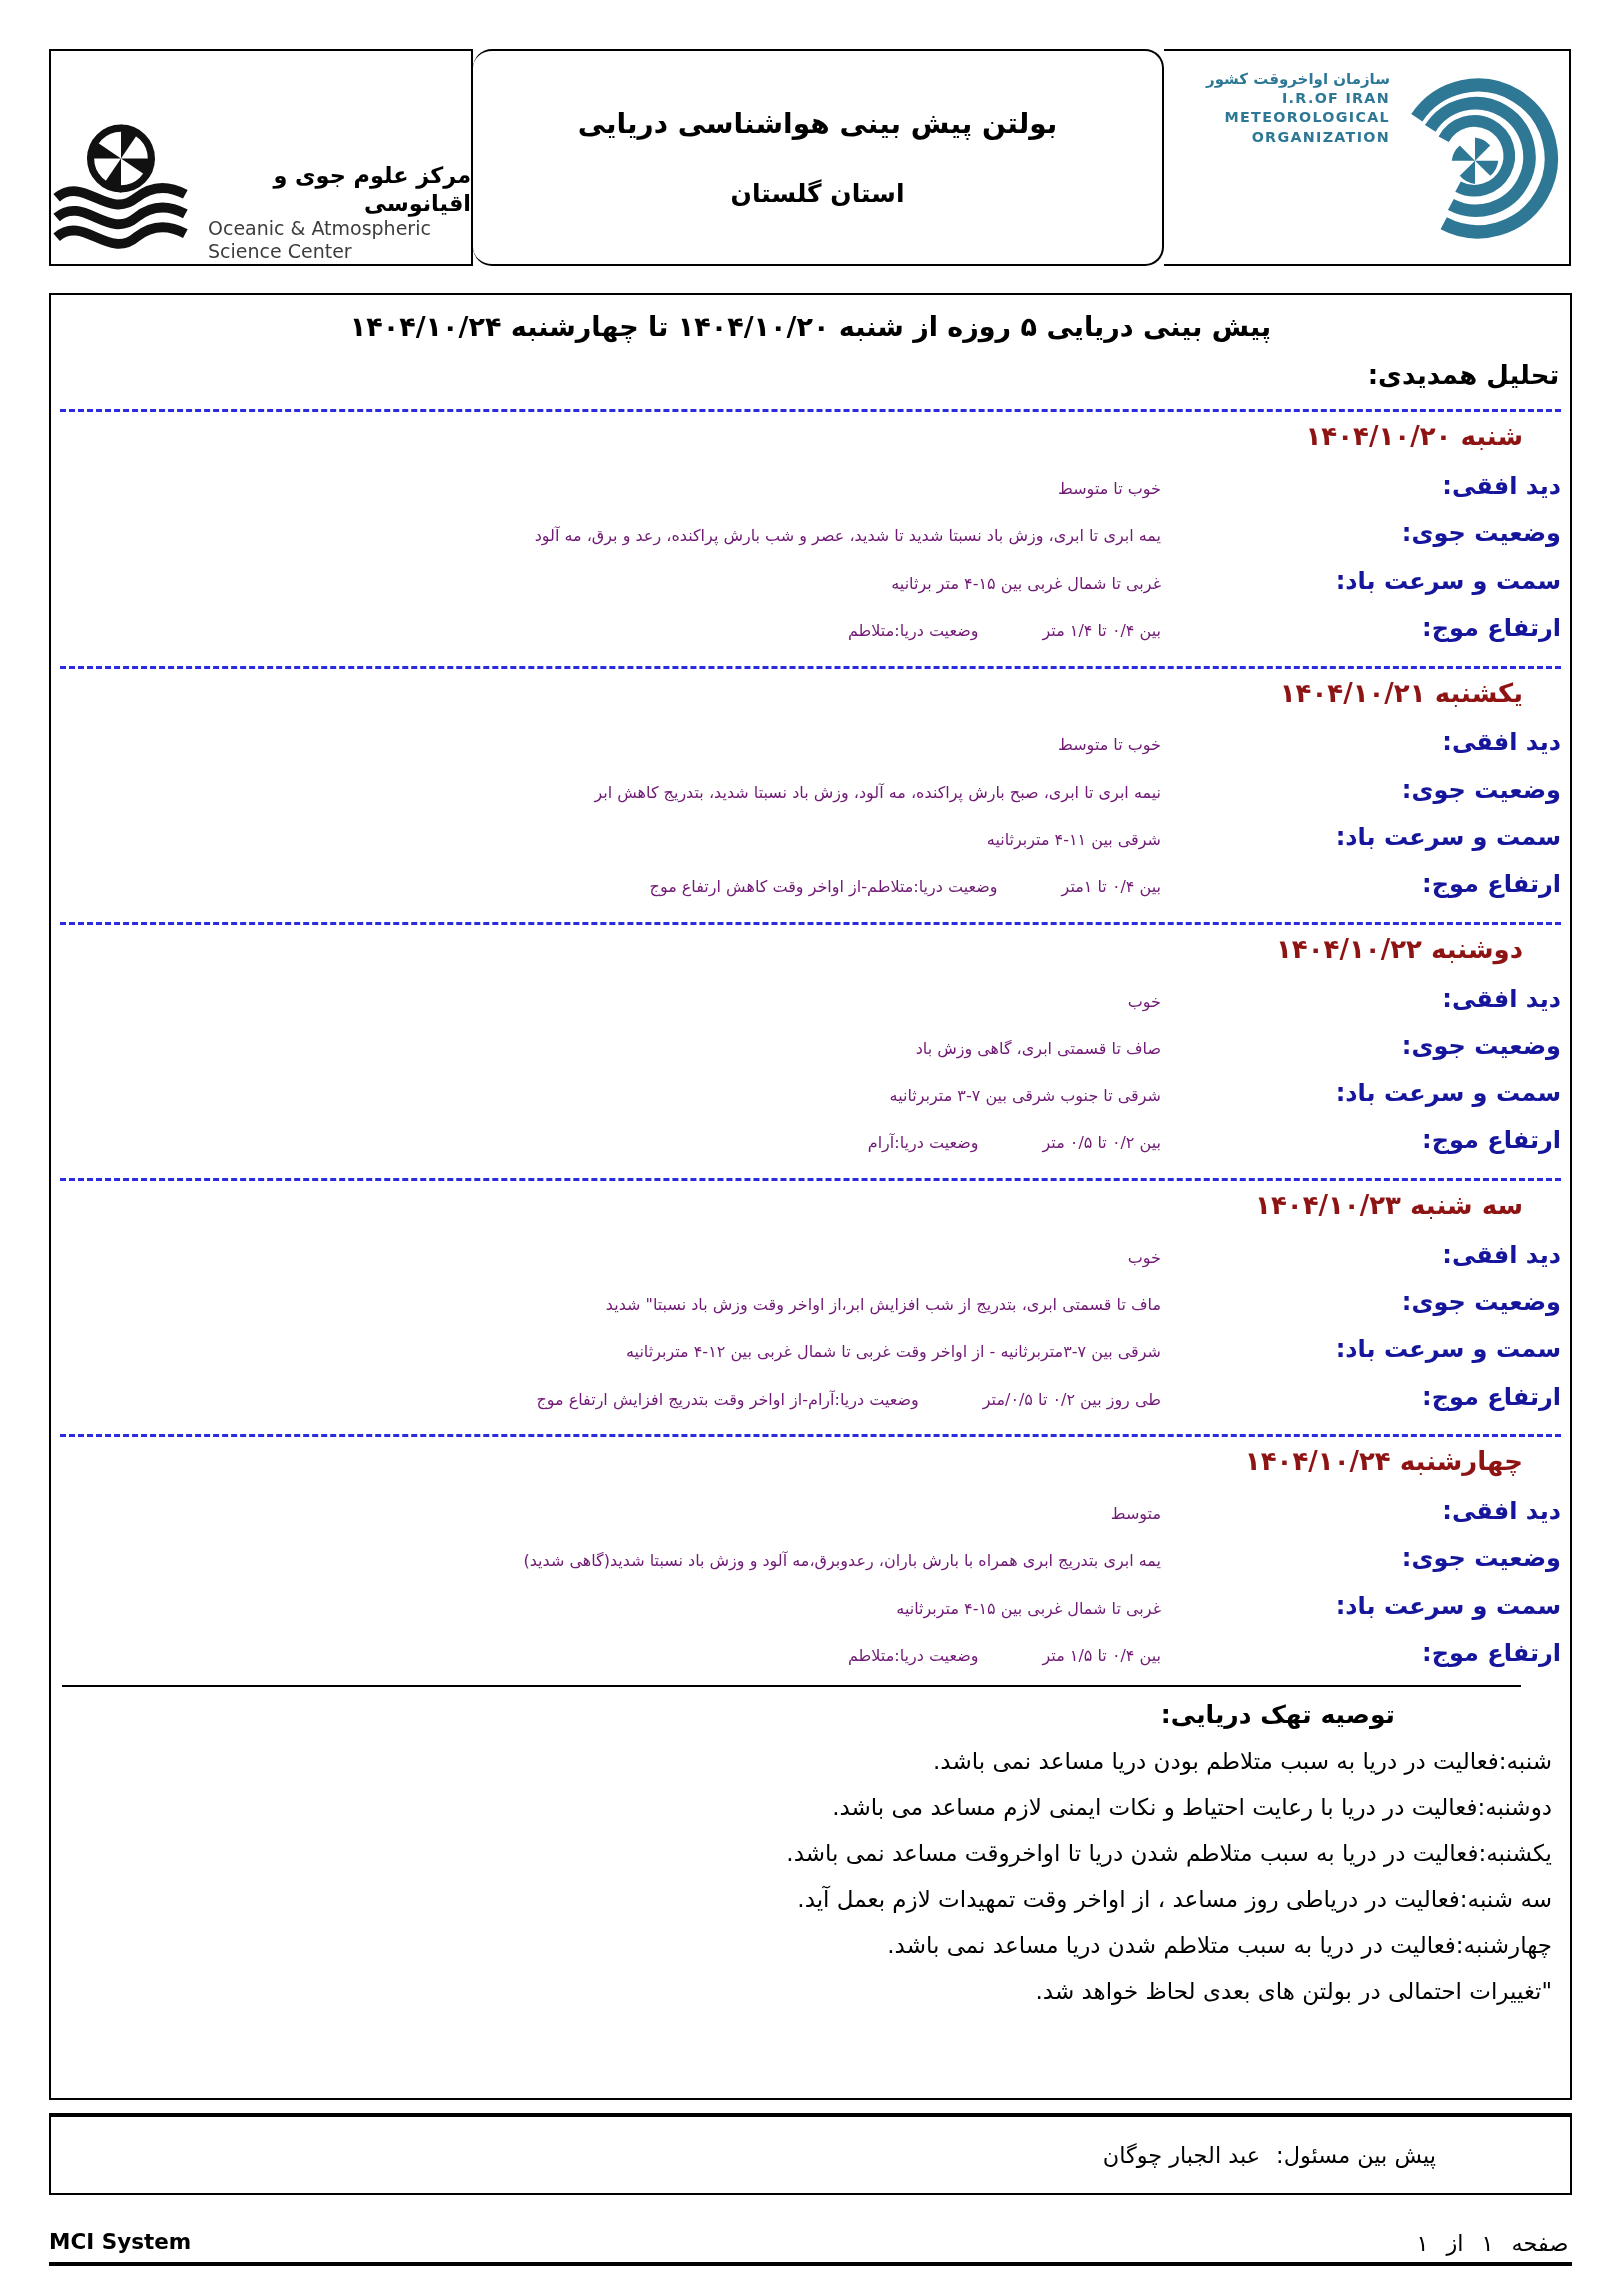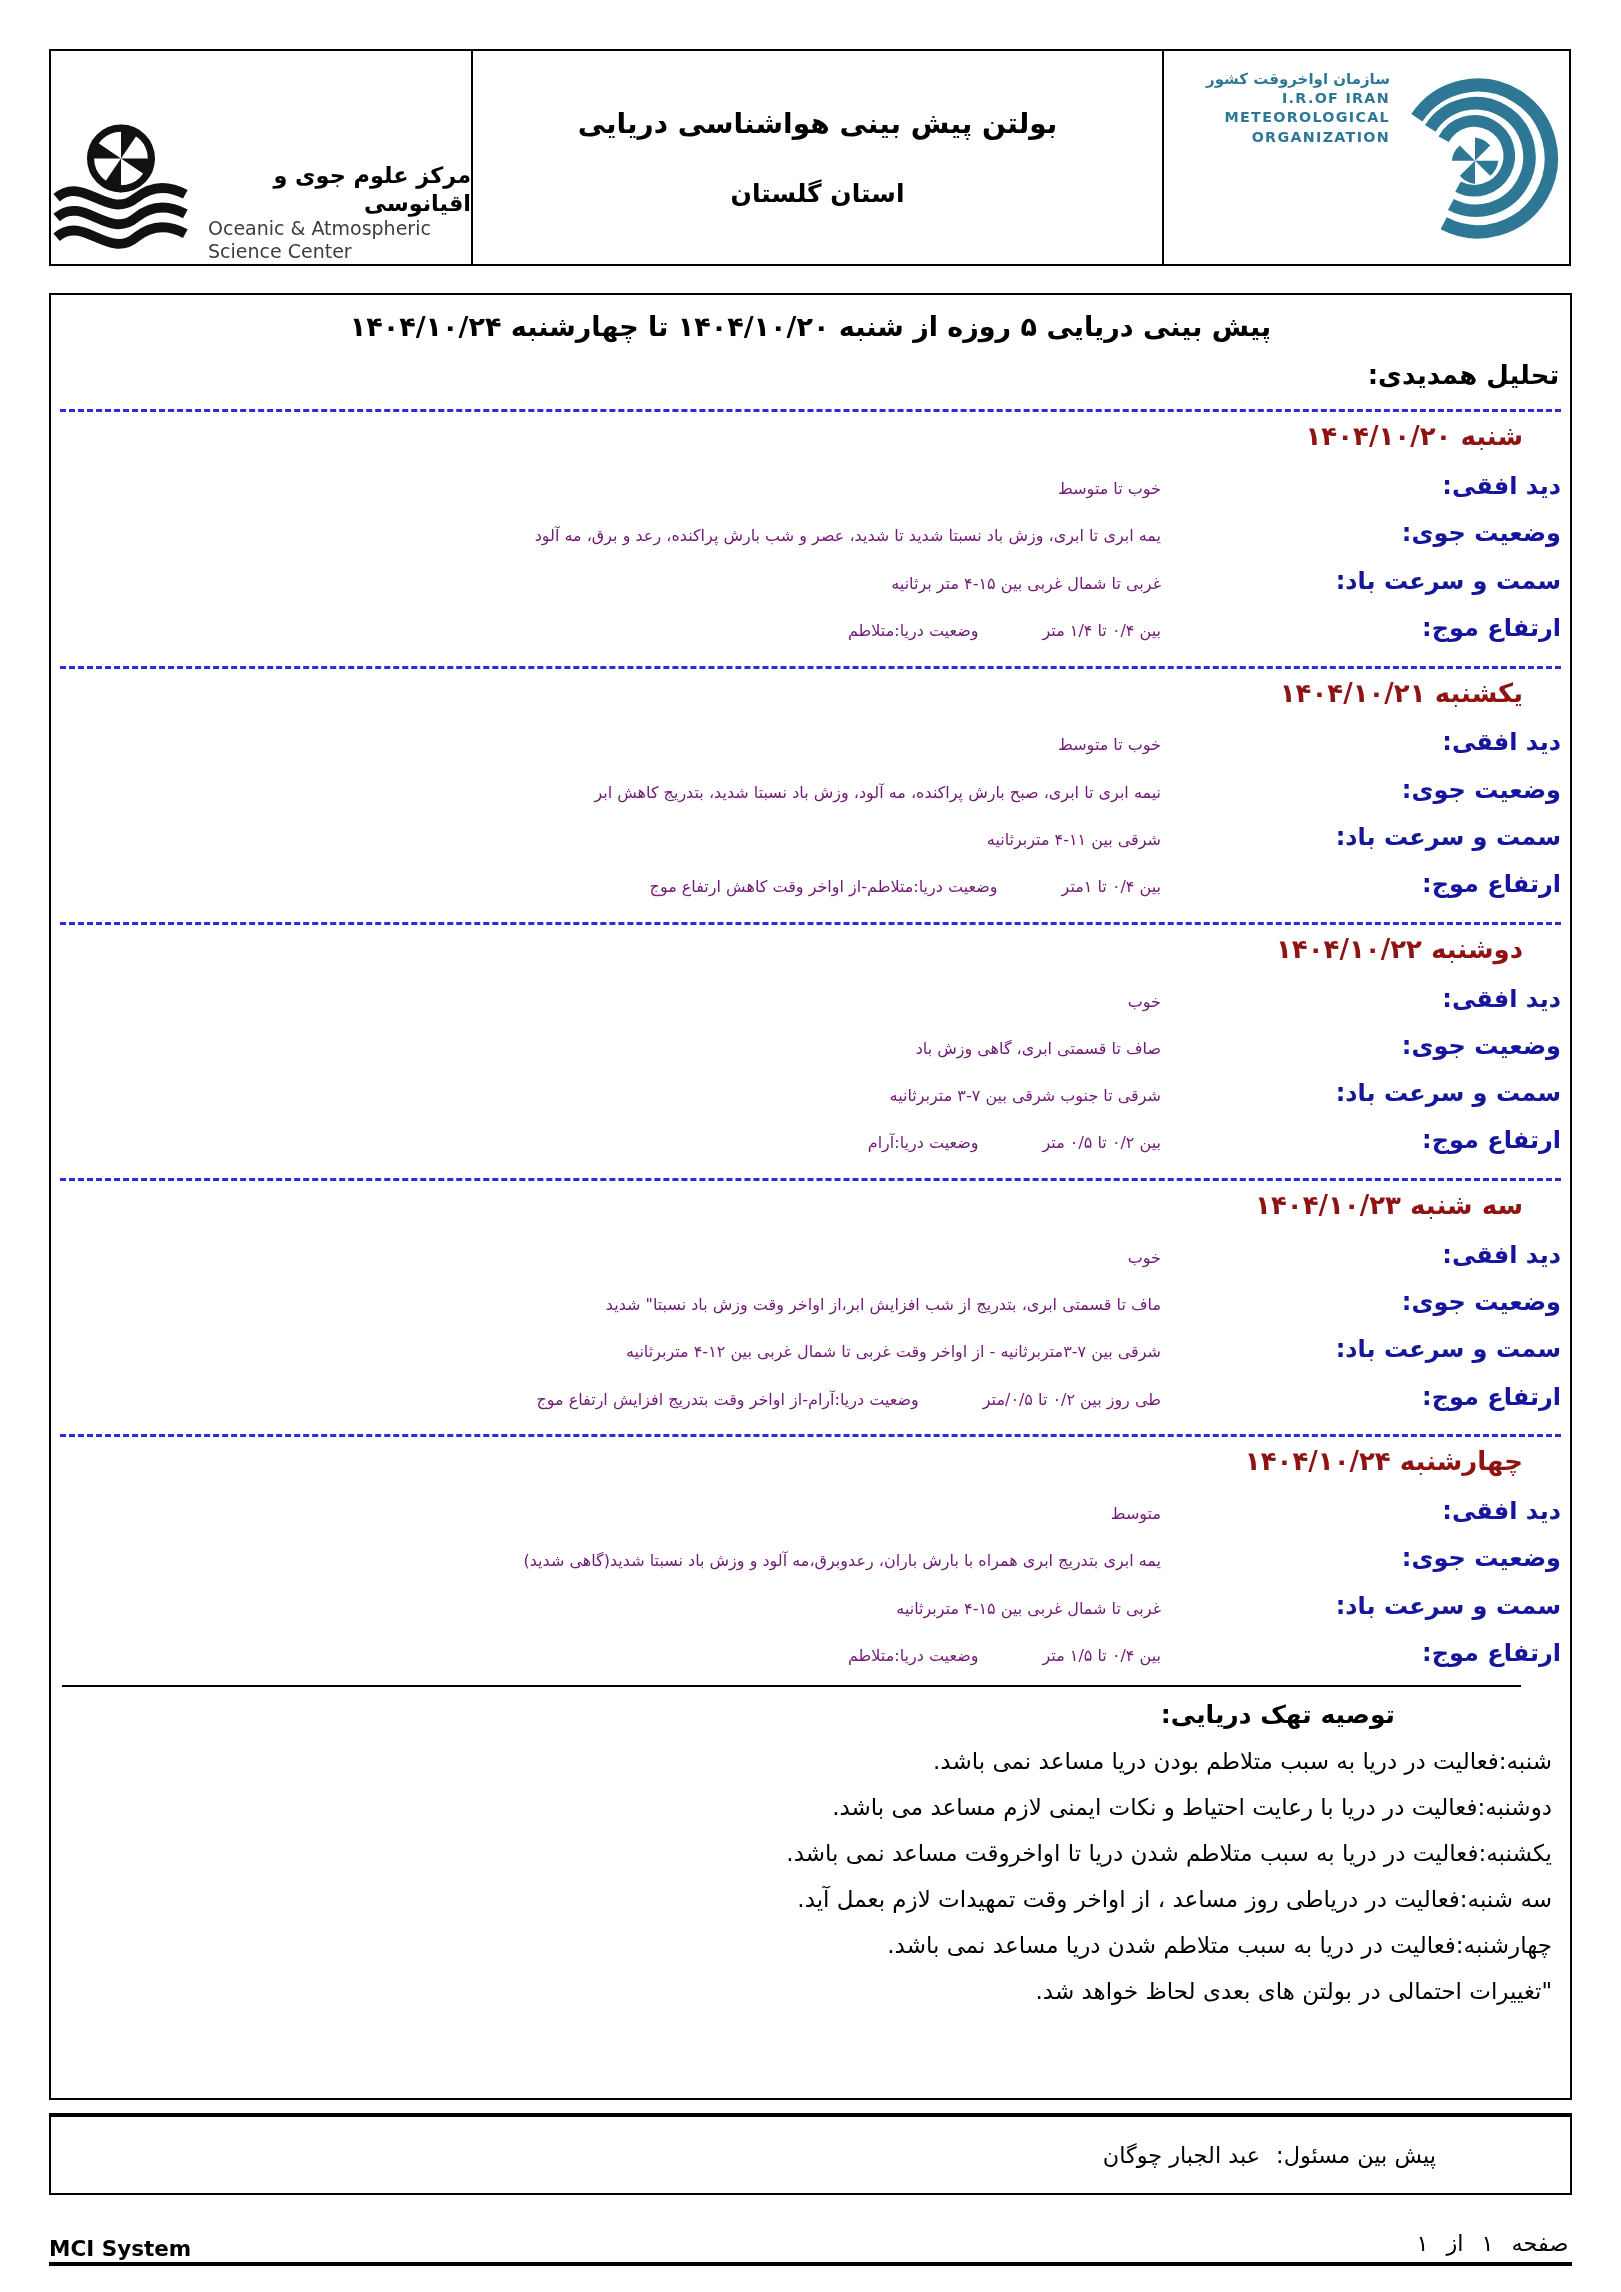--- a/index.html
+++ b/index.html
@@ -16,21 +16,21 @@
     color:var(--text-black);
     width:1621px;height:2293px;overflow:hidden;
   }
   .page{width:1621px;height:2293px;padding:49px 49px 0 49px;direction:rtl;}
 
   
   .header{direction:ltr;display:flex;height:217px;}
   .hcell{border:2.7px solid #000;background:#fff;}
   .hcell + .hcell{border-left:none;}
   .hcell-left{width:424px;display:flex;align-items:flex-end;justify-content:center;gap:9px;}
-  .hcell-center{width:691px;display:flex;flex-direction:column;align-items:center;justify-content:space-evenly;padding:16px 0;}
+  .hcell-center{width:691px;display:flex;flex-direction:column;align-items:center;justify-content:space-evenly;padding:16px 0;border-radius:19px;}
   .hcell-right{width:407px;display:flex;align-items:flex-start;justify-content:flex-end;padding:12.5px 9px 0 0;}
   .center-title{font-size:28px;font-weight:bold;direction:rtl;}
   .center-sub{font-size:25px;direction:rtl;font-weight:bold;}
   .leftlogo-text{display:flex;flex-direction:column;line-height:1.25;}
   .leftlogo-fa{font-size:22.4px;font-weight:bold;direction:rtl;}
   .leftlogo-en{font-size:19px;color:#3c3c3c;direction:ltr;}
   .rightlogo{display:flex;align-items:flex-start;}
   .rightlogo-text{display:flex;flex-direction:column;align-items:flex-end;text-align:right;color:var(--logo-teal);margin-top:5.4px;line-height:1.35;}
   .rightlogo-fa{font-size:15px;font-weight:bold;direction:rtl;}
   .rightlogo-en{font-size:14.3px;letter-spacing:1.3px;font-weight:bold;direction:ltr;}
@@ -49,21 +49,21 @@
   .advisory-heading{font-size:25px;font-weight:bold;margin:7.2px 166px 18px 0;}
   .advisory-line{font-size:23px;line-height:29px;margin:0 9px 17px 0;}
 
   
   .sigbox{border:2.7px solid #000;border-top-width:4.5px;margin-top:12.5px;height:82px;display:flex;align-items:center;justify-content:flex-start;padding-right:134px;gap:16px;}
   .sig-label{font-size:22.4px;}
   .sig-name{font-size:22.4px;}
 
   
   .footer{position:relative;margin-top:30px;height:41px;border-bottom:4.5px solid #000;}
-  .footer-left{position:absolute;left:0;bottom:1px;direction:ltr;font-weight:bold;font-size:21.5px;}
+  .footer-left{position:absolute;left:0;bottom:8px;direction:ltr;font-weight:bold;font-size:21.5px;}
   .footer-right{position:absolute;right:3.6px;bottom:5.4px;font-size:22.4px;display:flex;gap:18px;}
 
   svg{display:block;}
 </style>
 </head>
 <body>
 
 <div class="page">
 
   <div class="header">

